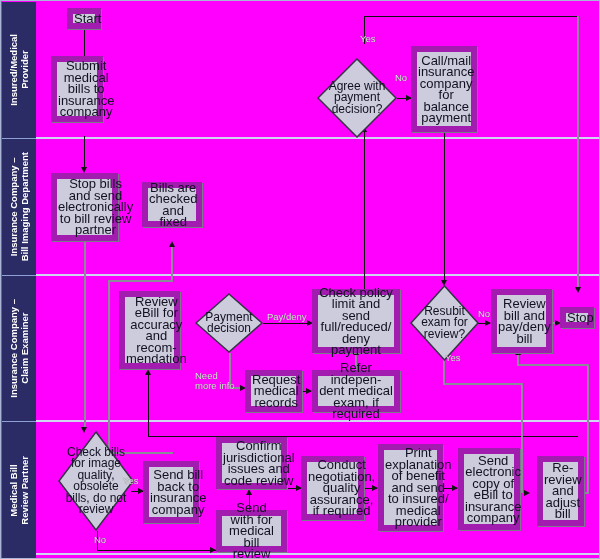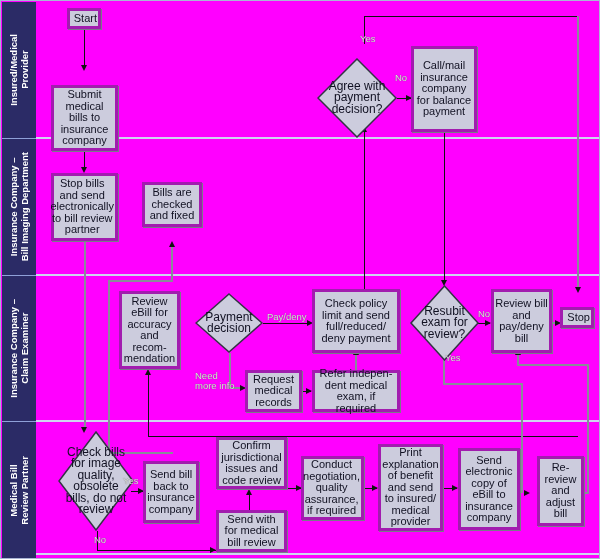--- a/index.html
+++ b/index.html
@@ -6,24 +6,24 @@
   body{font-family:"Liberation Sans", sans-serif;}
   #chart{position:relative;width:600px;height:559px;background:#ff00ff;overflow:hidden;
          border:1px solid #aab4d4;box-sizing:border-box;}
   .lane-header{position:absolute;left:1px;width:34px;background:#2b2b66;
                color:#ffffff;font-size:9.5px;font-weight:bold;line-height:11px;
                display:flex;align-items:center;justify-content:center;text-align:center;
                box-sizing:border-box;border-bottom:1px solid #8fa0d8;}
   .lane-header span{display:block;writing-mode:vertical-rl;transform:rotate(180deg);
                     white-space:pre-line;text-align:center;}
   .lane-div{position:absolute;left:35px;right:0;height:2px;background:#cfd4f0;}
-  .node{position:absolute;background:#ccccdd;border:3px solid #a21caf;
+  .node{position:absolute;background:#ccccdd;border:6px solid #a21caf;
         box-shadow:1px 1px 0 #7a7a8a;
-        display:flex;align-items:center;justify-content:flex-end;text-align:center;
-        font-size:11px;line-height:11.5px;color:#111122;box-sizing:border-box;
+        display:flex;align-items:center;justify-content:flex-start;text-align:center;
+        font-size:13px;line-height:11.5px;color:#111122;box-sizing:border-box;
         padding:1px;}
   .diamond{position:absolute;}
   .diamond .dshape{position:absolute;inset:0;}
   .diamond .dlabel{position:absolute;inset:0;display:flex;align-items:center;
         justify-content:center;text-align:center;font-size:12px;line-height:11.5px;
         color:#111122;}
   .conn{position:absolute;background:#111111;}
   .conn.g{background:#8a8a99;}
   .arrow{position:absolute;width:0;height:0;}
   .arrow.down{border-left:3.5px solid transparent;border-right:3.5px solid transparent;border-top:6px solid #111;}
@@ -142,21 +142,21 @@
   <div class="arrow right" style="left:371px;top:483.5px;"></div>
 
   <div class="conn" style="left:443px;top:487px;width:13px;height:1px;"></div>
   <div class="arrow right" style="left:451px;top:483.5px;"></div>
 
   <div class="conn" style="left:324px;top:459px;width:1px;height:0px;"></div>
 
   <div class="node" style="left:66px;top:7px;width:34px;height:21px;">
     <span>Start</span>
   </div>
-  <div class="node" style="left:50px;top:84px;width:67px;height:66px;">
+  <div class="node" style="left:50px;top:55px;width:52px;height:66px;">
     <span>Submit medical bills to insurance company</span>
   </div>
 
   <div class="diamond" style="left:316px;top:57px;width:80px;height:80px;">
     <svg class="dshape" viewBox="0 0 80 80" preserveAspectRatio="none">
       <polygon points="40,1 79,40 40,79 1,40" fill="#ccccdd" stroke="#333344" stroke-width="1.5"></polygon>
     </svg>
     <div class="dlabel" style="padding:0 6px;">Agree with payment decision?</div>
   </div>
 

